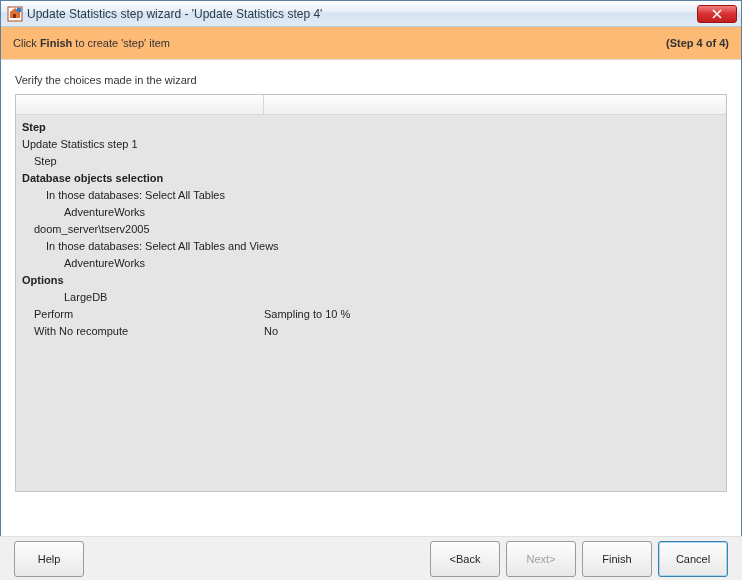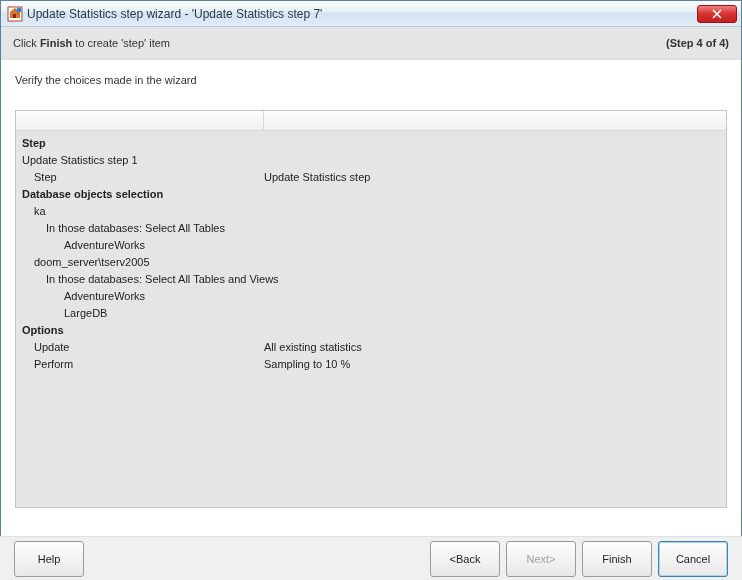--- a/index.html
+++ b/index.html
@@ -39,36 +39,36 @@
     background: linear-gradient(to bottom, #f08080 0%, #d83030 50%, #c02020 100%);
     border: 1px solid #a01010;
     border-radius: 3px;
     display: flex;
     align-items: center;
     justify-content: center;
     cursor: pointer;
   }
   .close-btn svg { width: 10px; height: 10px; }
   .header-area {
-    background: #e5e5e5;
+    background: #fdba74;
     padding: 10px 12px;
     border-bottom: 1px solid #ddd;
     display: flex;
     justify-content: space-between;
     align-items: center;
   }
   .header-text { color: #333; }
   .header-text b { font-weight: bold; }
   .step-counter { font-weight: bold; color: #333; }
   .content {
     padding: 14px 14px 0 14px;
   }
   .verify-text {
     color: #333;
-    margin-bottom: 24px;
+    margin-bottom: 8px;
   }
   .summary-box {
     border: 1px solid #bcc6ce;
     height: 398px;
     background: #e5e5e5;
   }
   .summary-header {
     height: 20px;
     background: linear-gradient(to bottom, #fdfdfd, #f0f0f0);
     border-bottom: 1px solid #d8d8d8;
@@ -136,21 +136,21 @@
 
 <div class="titlebar">
   <span class="app-icon">
     <svg viewBox="0 0 16 16">
       <rect x="1" y="1" width="14" height="14" fill="#fff" stroke="#b04a2a"></rect>
       <path d="M3 12 L3 6 L8 2 L13 6 L13 12 Z" fill="#e07030"></path>
       <rect x="6" y="8" width="3" height="4" fill="#803010"></rect>
       <circle cx="12" cy="4" r="2.5" fill="#3080d0"></circle>
     </svg>
   </span>
-  <span class="titlebar-title">Update Statistics step wizard - 'Update Statistics step 7'</span>
+  <span class="titlebar-title">Update Statistics step wizard - 'Update Statistics step 4'</span>
   <div class="close-btn">
     <svg viewBox="0 0 10 10">
       <path d="M1 1 L9 9 M9 1 L1 9" stroke="#fff" stroke-width="1.6"></path>
     </svg>
   </div>
 </div>
 
 <div class="header-area">
   <div class="header-text">
     <span>Click </span><b>Finish</b><span> to create 'step' item</span>
@@ -169,60 +169,56 @@
     <div class="summary-body">
 
       <div class="row section-head">
         <div class="cell-key">Step</div>
       </div>
       <div class="row">
         <div class="cell-val">Update Statistics step 1</div>
       </div>
       <div class="row">
         <div class="cell-key ind-1">Step</div>
-        <div class="cell-val">Update Statistics step</div>
       </div>
 
       <div class="row section-head">
         <div class="cell-key">Database objects selection</div>
       </div>
 
       <div class="row">
-        <div class="cell-key ind-1">ka</div>
-      </div>
-      <div class="row">
         <div class="cell-key ind-2" style="width:100%">In those databases: Select All Tables</div>
       </div>
       <div class="row">
         <div class="cell-key ind-3">AdventureWorks</div>
       </div>
 
       <div class="row">
         <div class="cell-key ind-1" style="width:100%">doom_server\tserv2005</div>
       </div>
       <div class="row">
         <div class="cell-key ind-2" style="width:100%">In those databases: Select All Tables and Views</div>
       </div>
       <div class="row">
         <div class="cell-key ind-3">AdventureWorks</div>
       </div>
-      <div class="row">
-        <div class="cell-key ind-3">LargeDB</div>
-      </div>
-
       <div class="row section-head">
         <div class="cell-key">Options</div>
       </div>
-      <div class="row">
-        <div class="cell-key ind-1">Update</div>
-        <div class="cell-val">All existing statistics</div>
+
+      <div class="row">
+        <div class="cell-key ind-3">LargeDB</div>
       </div>
       <div class="row">
         <div class="cell-key ind-1">Perform</div>
         <div class="cell-val">Sampling to 10 %</div>
+      </div>
+      <div class="row">
+        <div class="cell-key ind-1">With No recompute</div>
+        <div class="cell-val">No</div>
       </div>
 
     </div>
   </div>
 </div>
 
 <div class="footer">
   <button class="wbtn help">Help</button>
   <div class="spacer"></div>
   <button class="wbtn">&lt;Back</button>

